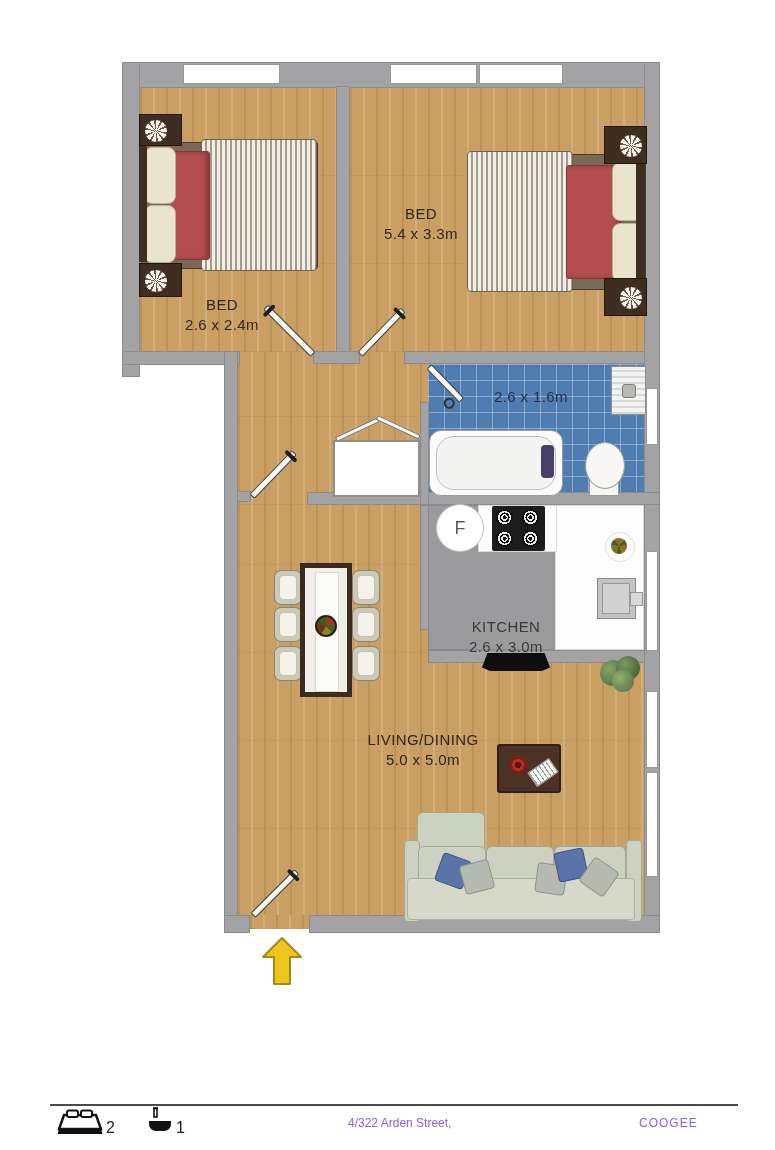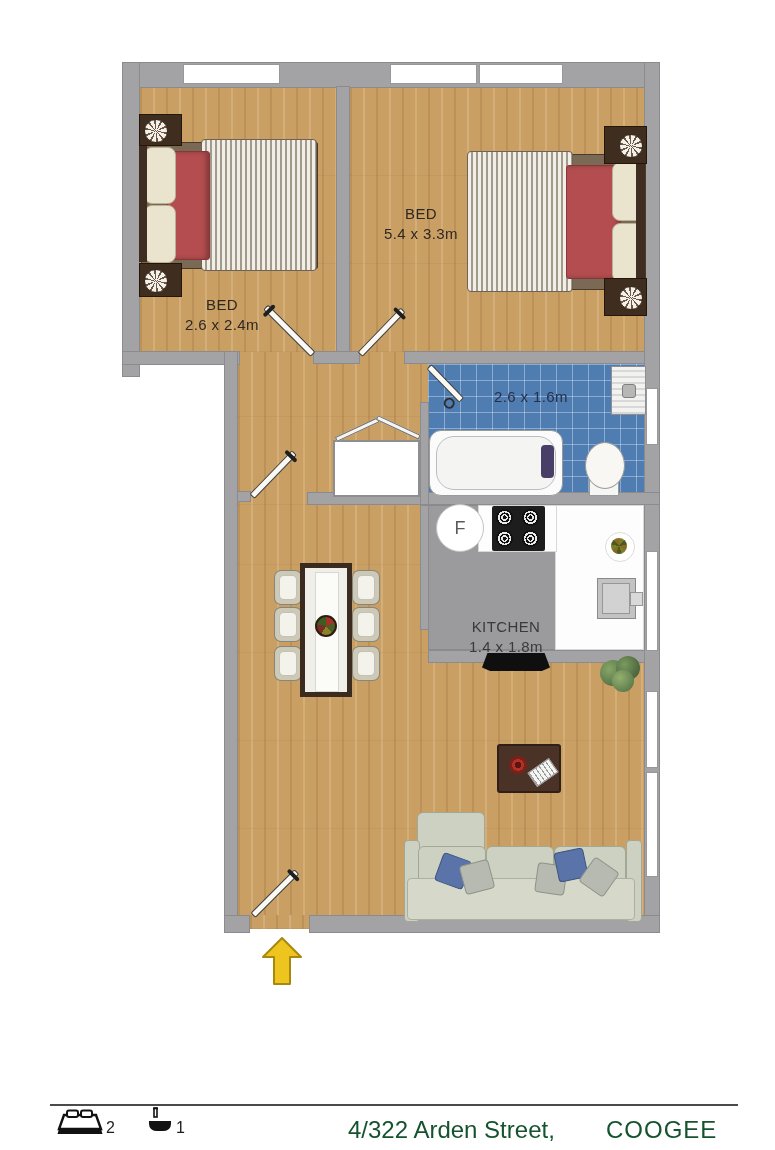--- a/index.html
+++ b/index.html
@@ -44,21 +44,21 @@
   .rosette{width:22px;height:22px;border-radius:50%;border:1px solid #3a2c20;
          background:repeating-conic-gradient(#f5f1e8 0deg 24deg, #6b5948 24deg 36deg);}
   .chair{width:26px;height:33px;background:rgba(205,207,194,0.88);border:1px solid rgba(125,127,115,0.9);
          border-radius:7px;}
   .chair .cush{position:absolute;left:4px;top:4px;right:4px;bottom:4px;background:rgba(246,246,241,0.92);
          border-radius:5px;border:1px solid rgba(160,160,150,0.6);}
   .sofa-part{background:#cdd1c2;border:1px solid #a3a796;border-radius:6px;}
   .spillow{width:28px;height:28px;border-radius:4px;}
   .burner{width:17px;height:17px;border-radius:50%;
      background:radial-gradient(circle,#111 0 2px,#e8e8e8 2px 3.5px,#111 3.5px 5px,#e8e8e8 5px 6.5px,#111 6.5px);}
-  .footer-text{color:#14532d;font-size:24px;}
+  .footer-text{color:#8b5cf6;font-size:12px;}
 </style>
 </head>
 <body>
 
 <div id="plan">
 
   <div class="abs wood" style="left:140px;top:88px;width:197px;height:264px;"></div>
   <div class="abs wood" style="left:350px;top:88px;width:294px;height:264px;"></div>
   <div class="abs wood" style="left:238px;top:352px;width:191px;height:153px;"></div>
   <div class="abs wood" style="left:238px;top:505px;width:406px;height:412px;"></div>
@@ -230,36 +230,40 @@
   </div>
   <div class="abs room-label" style="left:421px;top:223px;">
     <div>BED</div>
     <div>5.4 x 3.3m</div>
   </div>
   <div class="abs room-label on-tile" style="left:531px;top:397px;">
     <div>2.6 x 1.6m</div>
   </div>
   <div class="abs room-label on-gray" style="left:506px;top:596px;margin-top:40px;">
     <div>KITCHEN</div>
-    <div>1.4 x 1.8m</div>
+    <div>2.6 x 3.0m</div>
+  </div>
+  <div class="abs room-label" style="left:423px;top:749px;">
+    <div>LIVING/DINING</div>
+    <div>5.0 x 5.0m</div>
   </div>
 
   <div class="abs" style="left:50px;top:1104px;width:688px;height:2px;background:#4a4a4a;"></div>
 
   <svg class="abs" style="left:56px;top:1108px;" width="48" height="28" viewBox="0 0 48 28">
     <polygon points="8,7 40,7 45,21 3,21" fill="#ffffff" stroke="#111111" stroke-width="2.4"></polygon>
     <polygon points="3,21 45,21 46.5,26 1.5,26" fill="#111111"></polygon>
     <rect x="11" y="2.5" width="11" height="6.5" rx="2" fill="#ffffff" stroke="#111111" stroke-width="2"></rect>
     <rect x="25" y="2.5" width="11" height="6.5" rx="2" fill="#ffffff" stroke="#111111" stroke-width="2"></rect>
   </svg>
   <div class="abs" style="left:106px;top:1119px;font-size:16px;color:#1d1d1d;">2</div>
 
   <svg class="abs" style="left:145px;top:1106px;" width="30" height="30" viewBox="0 0 30 30">
     <rect x="9" y="2" width="3" height="9" fill="none" stroke="#111111" stroke-width="1.6"></rect>
     <line x1="8" y1="2.5" x2="13" y2="2.5" stroke="#111111" stroke-width="1.6"></line>
     <path d="M4,15 h22 v3 a7,7 0 0 1 -7,7 h-8 a7,7 0 0 1 -7,-7 z" fill="#111111"></path>
   </svg>
   <div class="abs" style="left:176px;top:1119px;font-size:16px;color:#1d1d1d;">1</div>
 
   <div class="abs footer-text" style="left:348px;top:1116px;">4/322 Arden Street,</div>
-  <div class="abs footer-text" style="left:606px;top:1116px;letter-spacing:1px;">COOGEE</div>
+  <div class="abs footer-text" style="left:639px;top:1116px;letter-spacing:1px;">COOGEE</div>
 
 </div>
 
 </body></html>

